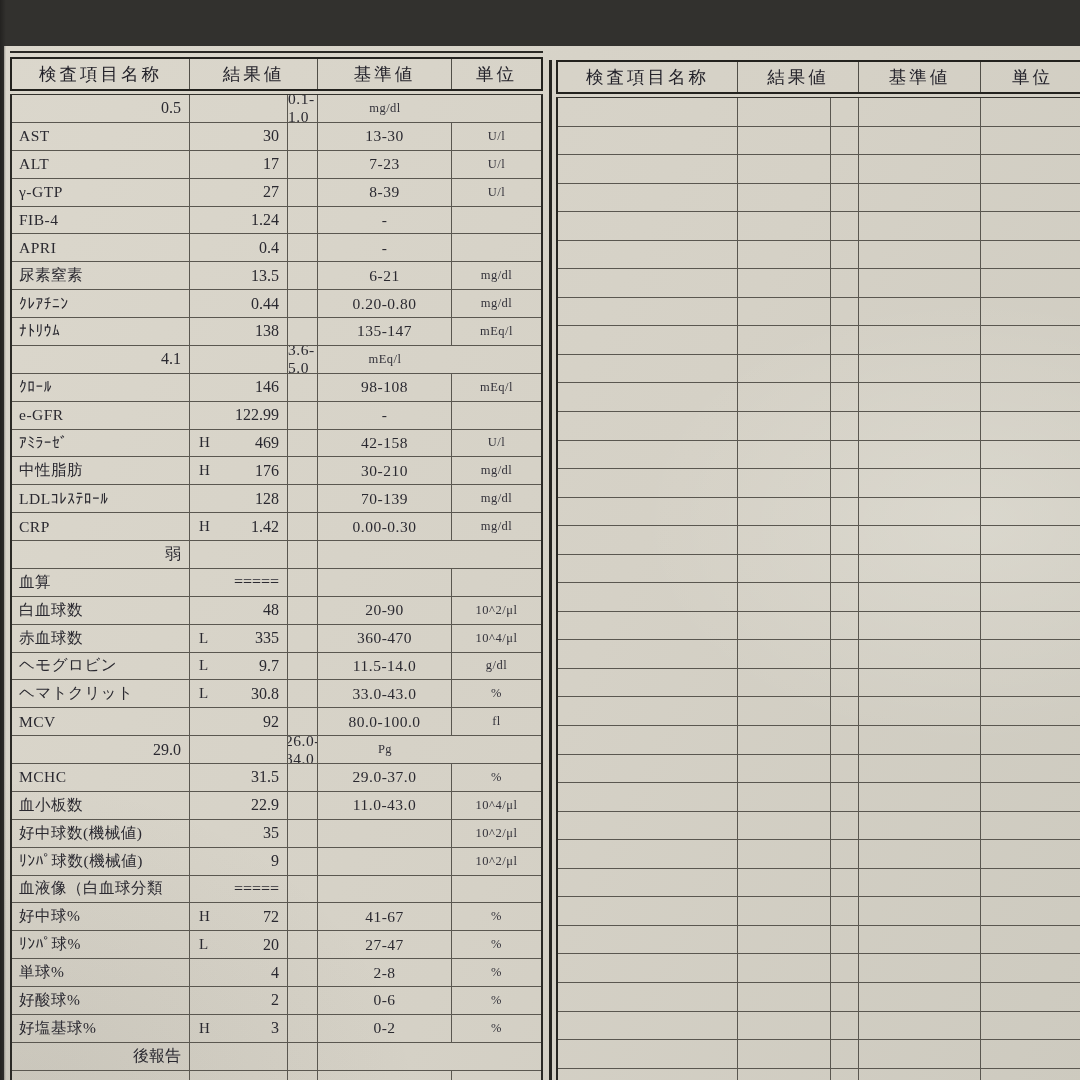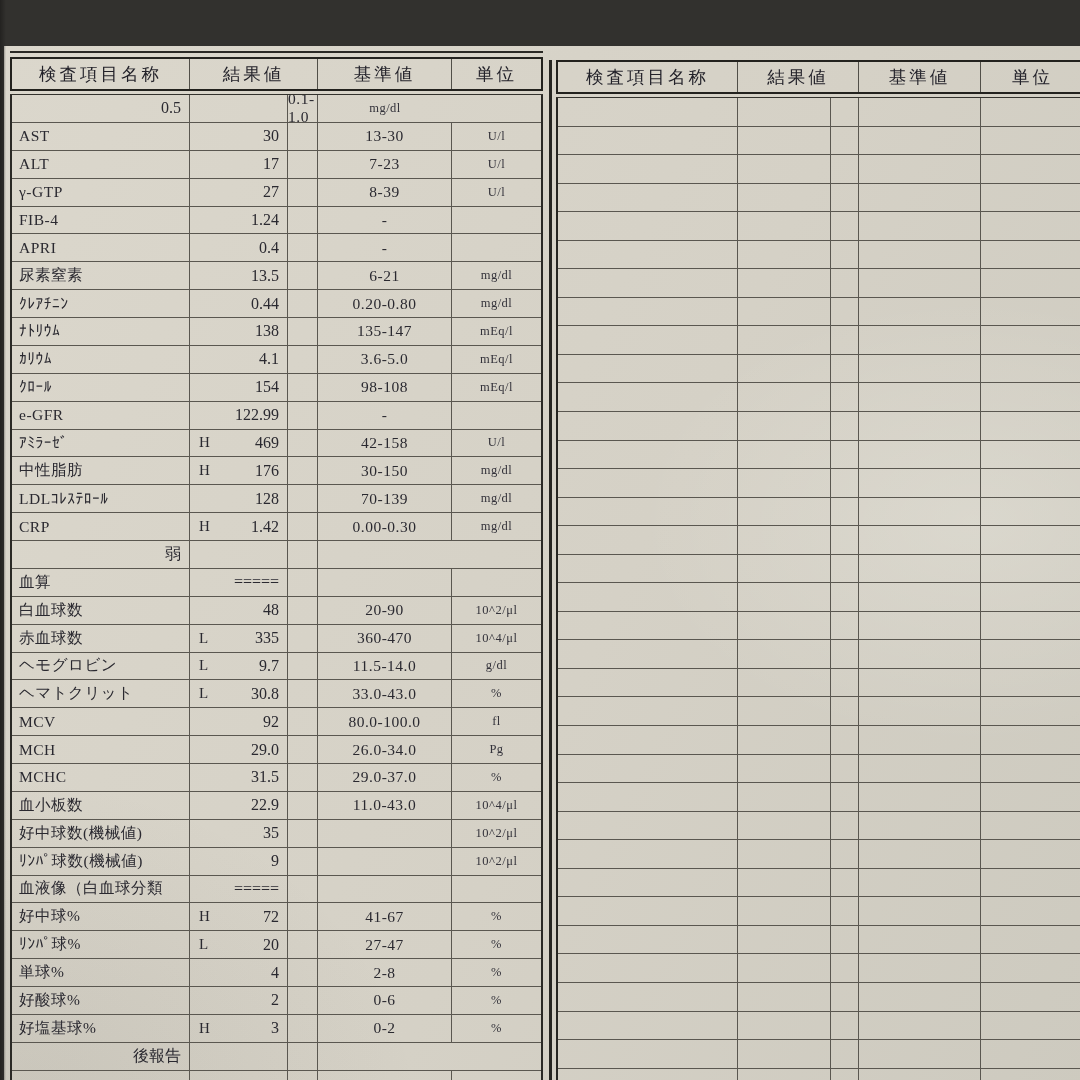--- a/index.html
+++ b/index.html
@@ -157,34 +157,33 @@
           <div class="c name">ﾅﾄﾘｳﾑ</div>
           <div class="c res">
             <span class="flag"></span>
             <span class="val">138</span>
           </div>
           <div class="c nar"></div>
           <div class="c ref">135-147</div>
           <div class="c unit">mEq/l</div>
         </div>
         <div class="row">
-          <div class="c name">ｶﾘｳﾑ</div>
           <div class="c res">
             <span class="flag"></span>
             <span class="val">4.1</span>
           </div>
           <div class="c nar"></div>
           <div class="c ref">3.6-5.0</div>
           <div class="c unit">mEq/l</div>
         </div>
         <div class="row">
           <div class="c name">ｸﾛｰﾙ</div>
           <div class="c res">
             <span class="flag"></span>
-            <span class="val">154</span>
+            <span class="val">146</span>
           </div>
           <div class="c nar"></div>
           <div class="c ref">98-108</div>
           <div class="c unit">mEq/l</div>
         </div>
         <div class="row">
           <div class="c name">e-GFR</div>
           <div class="c res">
             <span class="flag"></span>
             <span class="val">122.99</span>
@@ -203,21 +202,21 @@
           <div class="c ref">42-158</div>
           <div class="c unit">U/l</div>
         </div>
         <div class="row">
           <div class="c name">中性脂肪</div>
           <div class="c res">
             <span class="flag">H</span>
             <span class="val">176</span>
           </div>
           <div class="c nar"></div>
-          <div class="c ref">30-150</div>
+          <div class="c ref">30-210</div>
           <div class="c unit">mg/dl</div>
         </div>
         <div class="row">
           <div class="c name">LDLｺﾚｽﾃﾛｰﾙ</div>
           <div class="c res">
             <span class="flag"></span>
             <span class="val">128</span>
           </div>
           <div class="c nar"></div>
           <div class="c ref">70-139</div>
@@ -296,21 +295,20 @@
           <div class="c name">MCV</div>
           <div class="c res">
             <span class="flag"></span>
             <span class="val">92</span>
           </div>
           <div class="c nar"></div>
           <div class="c ref">80.0-100.0</div>
           <div class="c unit">fl</div>
         </div>
         <div class="row">
-          <div class="c name">MCH</div>
           <div class="c res">
             <span class="flag"></span>
             <span class="val">29.0</span>
           </div>
           <div class="c nar"></div>
           <div class="c ref">26.0-34.0</div>
           <div class="c unit">Pg</div>
         </div>
         <div class="row">
           <div class="c name">MCHC</div>

